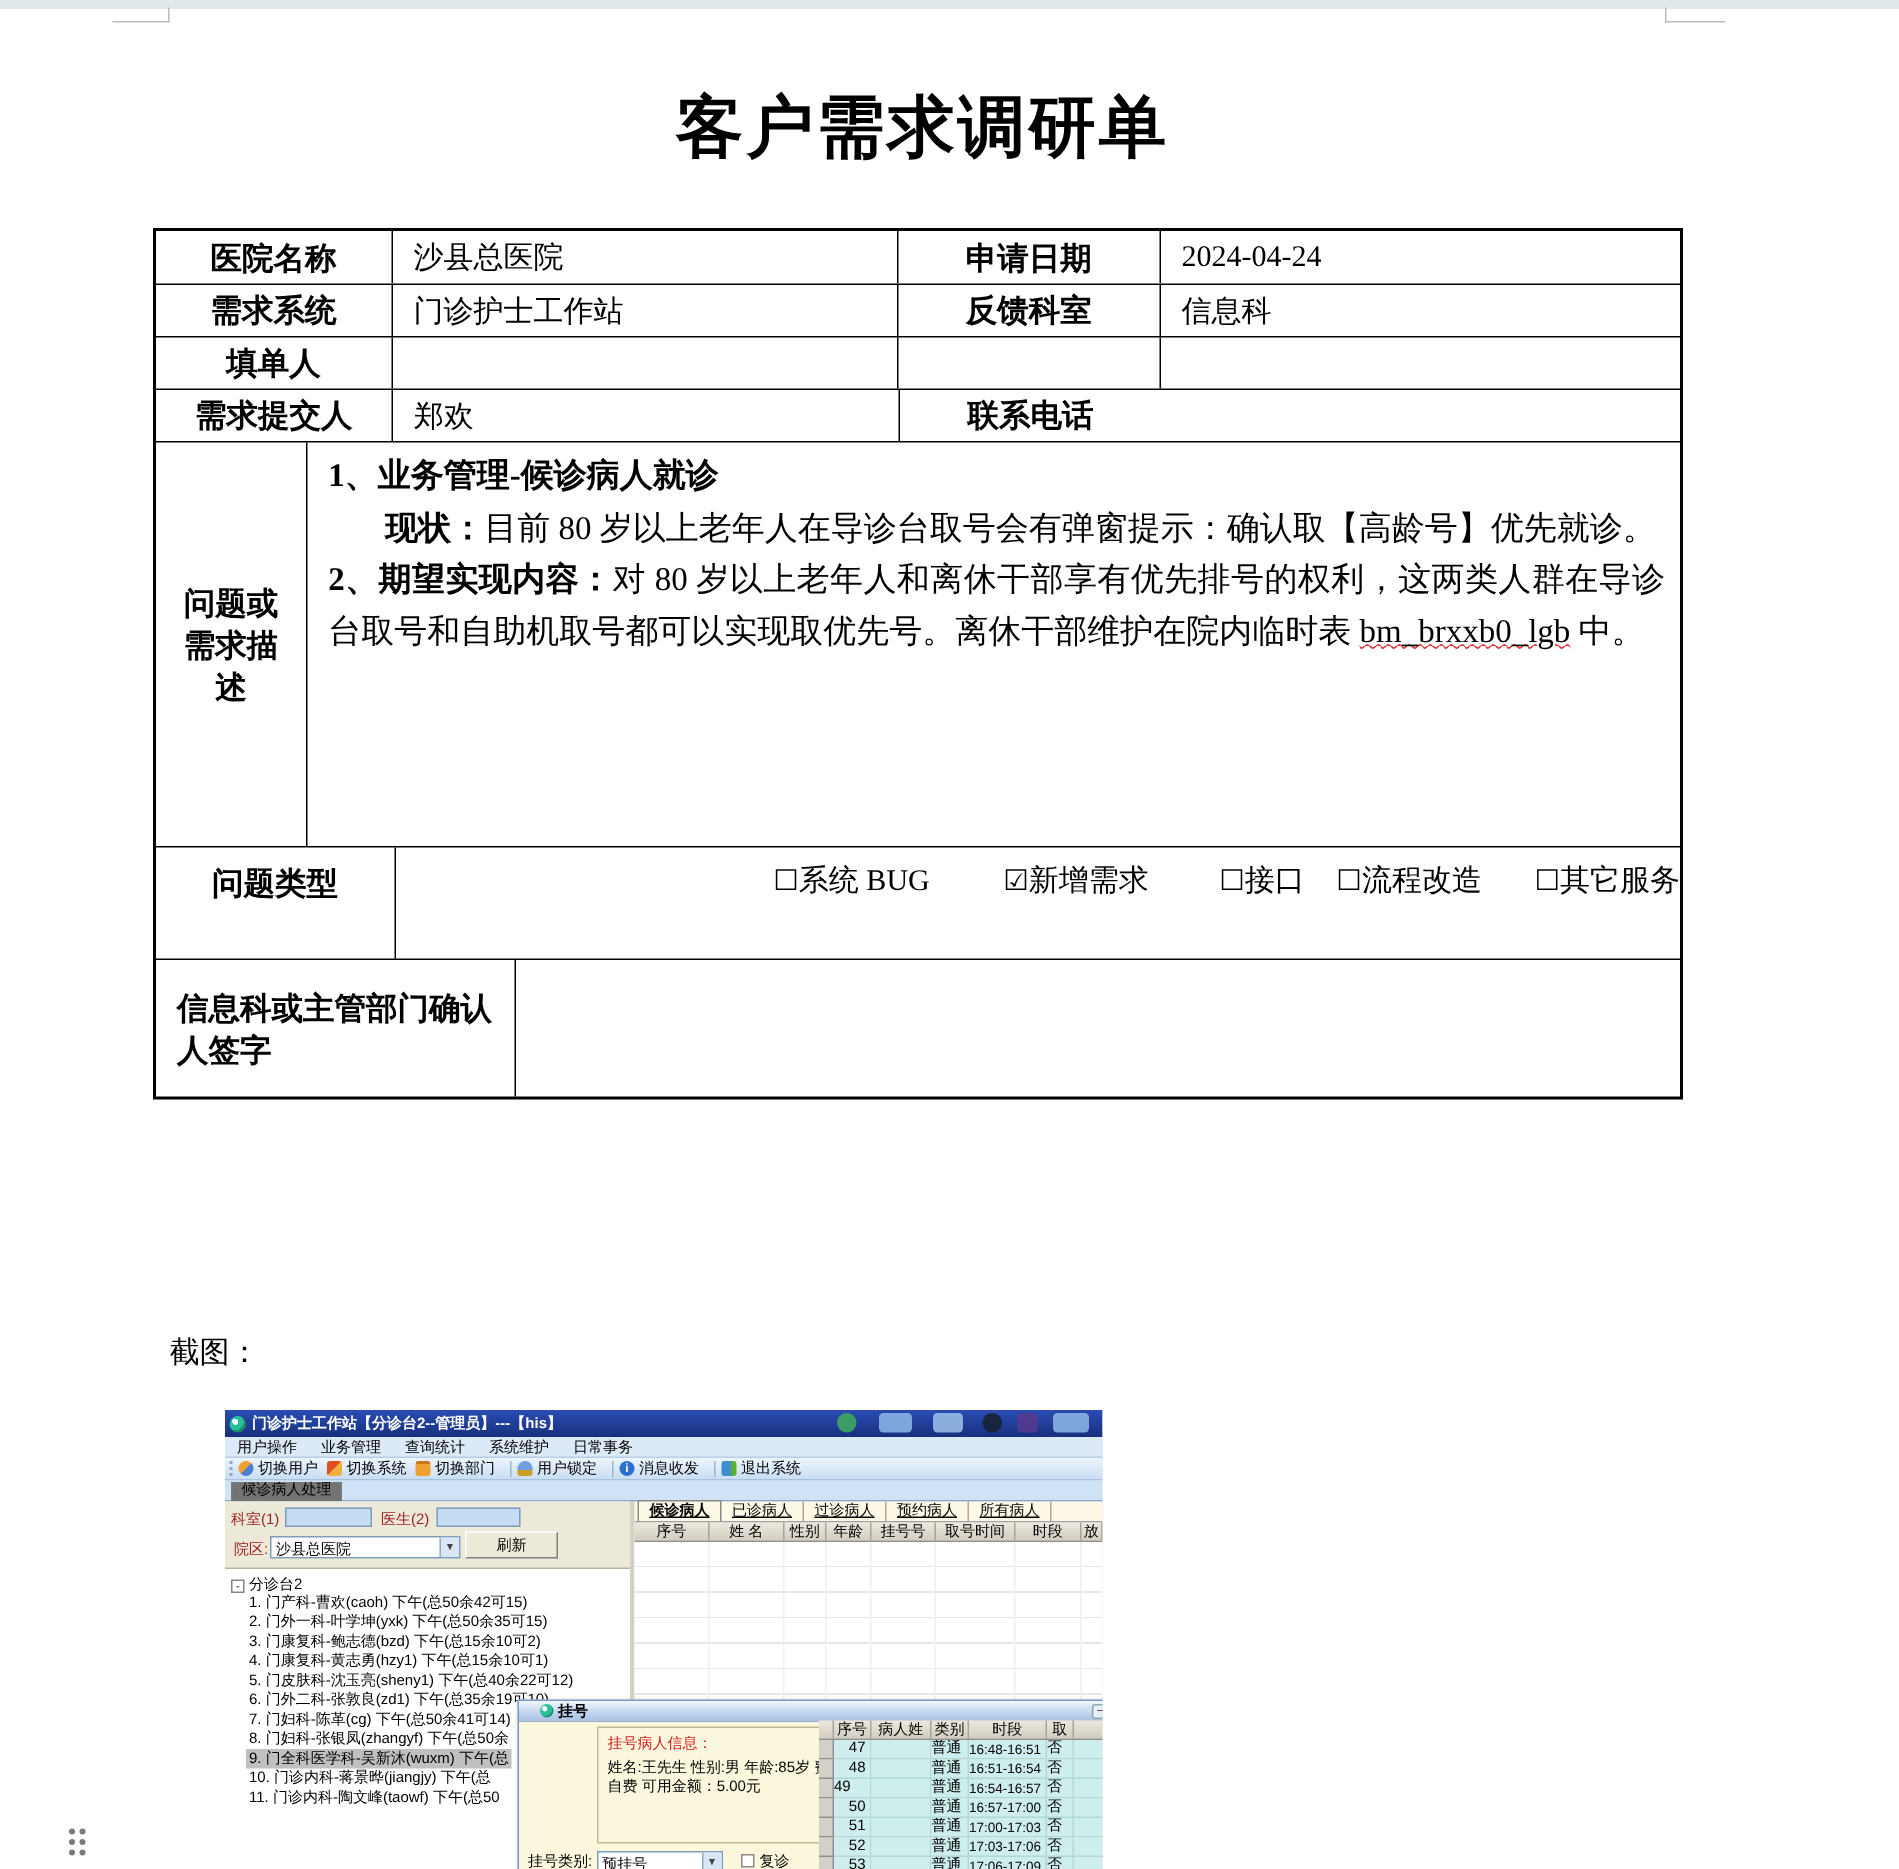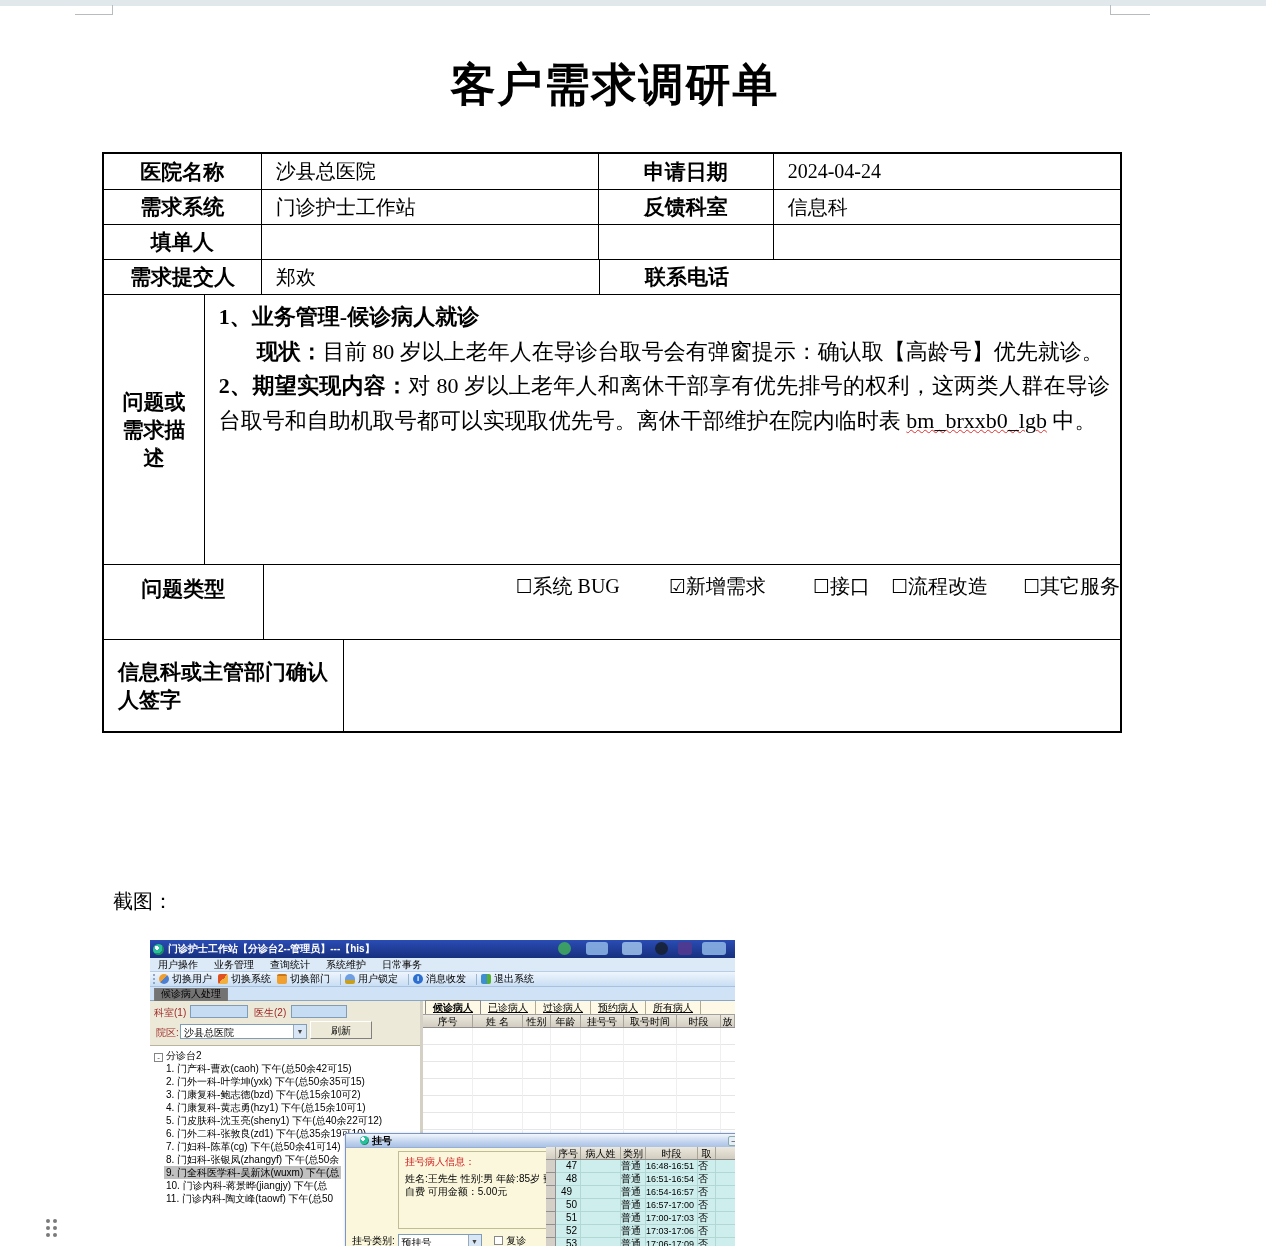--- a/index.html
+++ b/index.html
@@ -369,21 +369,21 @@
         <span class="sr-cell sr-rec" style="width:10px"></span>
         <span class="sr-cell" style="width:25px;text-align:right;padding-right:3px">48</span>
         <span class="sr-cell" style="width:40px"></span>
         <span class="sr-cell" style="width:25px">普通</span>
         <span class="sr-cell t9" style="width:52px">16:51-16:54</span>
         <span class="sr-cell" style="width:18px">否</span>
         <span class="sr-cell" style="width:28px"></span>
       </div>
       <div class="slot-row" style="top:52px">
         <span class="sr-cell sr-rec" style="width:10px"></span>
-        <span class="sr-cell" style="width:25px;text-align:center;padding-right:3px">49</span>
+        <span class="sr-cell" style="width:25px;text-align:left;padding-right:3px">49</span>
         <span class="sr-cell" style="width:40px"></span>
         <span class="sr-cell" style="width:25px">普通</span>
         <span class="sr-cell t9" style="width:52px">16:54-16:57</span>
         <span class="sr-cell" style="width:18px">否</span>
         <span class="sr-cell" style="width:28px"></span>
       </div>
       <div class="slot-row" style="top:65px">
         <span class="sr-cell sr-rec" style="width:10px"></span>
         <span class="sr-cell" style="width:25px;text-align:right;padding-right:3px">50</span>
         <span class="sr-cell" style="width:40px"></span>

